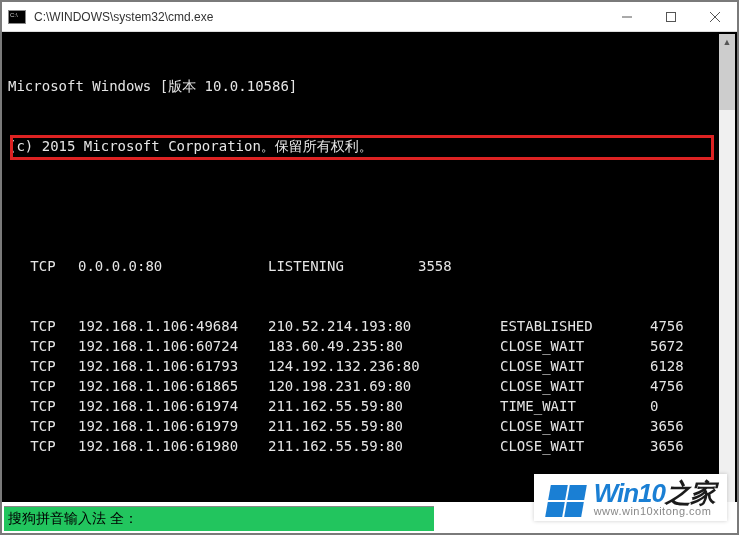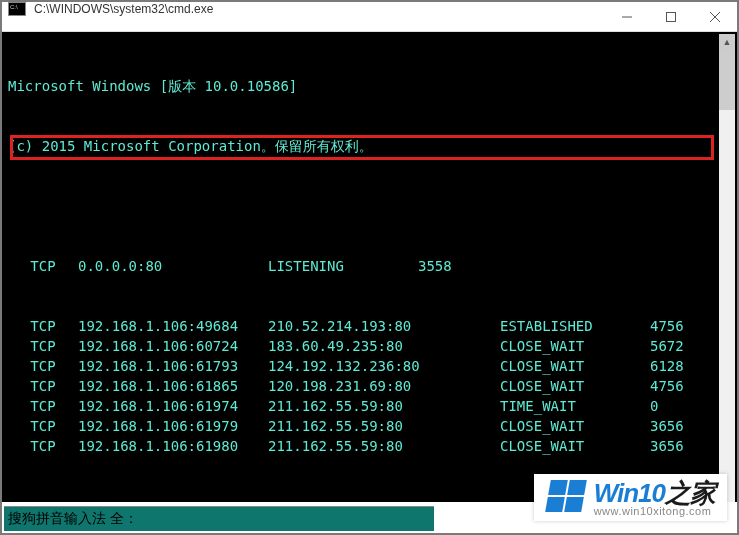--- a/index.html
+++ b/index.html
@@ -9,20 +9,21 @@
     height: 535px;
     background: #fff;
     border: 2px solid #7a7a7a;
     position: relative;
     overflow: hidden;
   }
   .titlebar {
     height: 30px;
     background: #fff;
     display: flex;
+    align-items: center;
     padding-left: 6px;
     border-bottom: 1px solid #ddd;
   }
   .titlebar .app-icon {
     width: 18px; height: 14px;
     background: #000;
     border: 1px solid #888;
     margin-right: 8px;
     position: relative;
   }
@@ -43,21 +44,21 @@
     width: 44px;
     display: flex;
     align-items: center;
     justify-content: center;
     color: #555;
   }
   .win-btn svg { width: 10px; height: 10px; }
 
   .terminal {
     background: #000;
-    color: #5eead4;
+    color: #e5e5e5;
     font-family: "SimSun", "NSimSun", "MS Gothic", monospace;
     font-size: 14px;
     line-height: 20px;
     height: 470px;
     padding: 4px 2px 4px 6px;
     white-space: pre;
     overflow: hidden;
     position: relative;
   }
   .row {
@@ -90,37 +91,37 @@
     width: 100%;
     background: #ccc;
   }
   .scrollbar .arrow { height: 16px; display:flex; align-items:center; justify-content:center; color:#555; font-size:9px;}
   .scrollbar .thumb { height: 60px; margin-top: 0; background:#cdcdcd;}
   .ime-bar {
     position: absolute;
     left: 2px;
     bottom: 2px;
     height: 25px;
-    background: #0f766e;
+    background: #22c55e;
     color: #000;
     font-size: 14px;
     padding: 2px 4px;
     display: flex;
     align-items: center;
     border-top: 1px solid #888;
     width: 430px;
   }
   .watermark {
     position: absolute;
     right: 10px;
     bottom: 12px;
     background: #fff;
     padding: 6px 12px 4px 14px;
     display: flex;
-    align-items: flex-start;
+    align-items: flex-end;
     gap: 10px;
     box-shadow: 0 0 4px rgba(0,0,0,.2);
   }
   .win-logo { display:flex; flex-direction:column; gap:2px; transform: skewX(-10deg);}
   .win-logo .wr { display:flex; gap:2px; }
   .win-logo .sq { width:17px; height:15px; background:#1a7fd4; }
   .wm-text { display:flex; flex-direction:column; line-height:1;}
   .wm-text .big {
     font-size: 26px;
     color: #1b1b1b;

